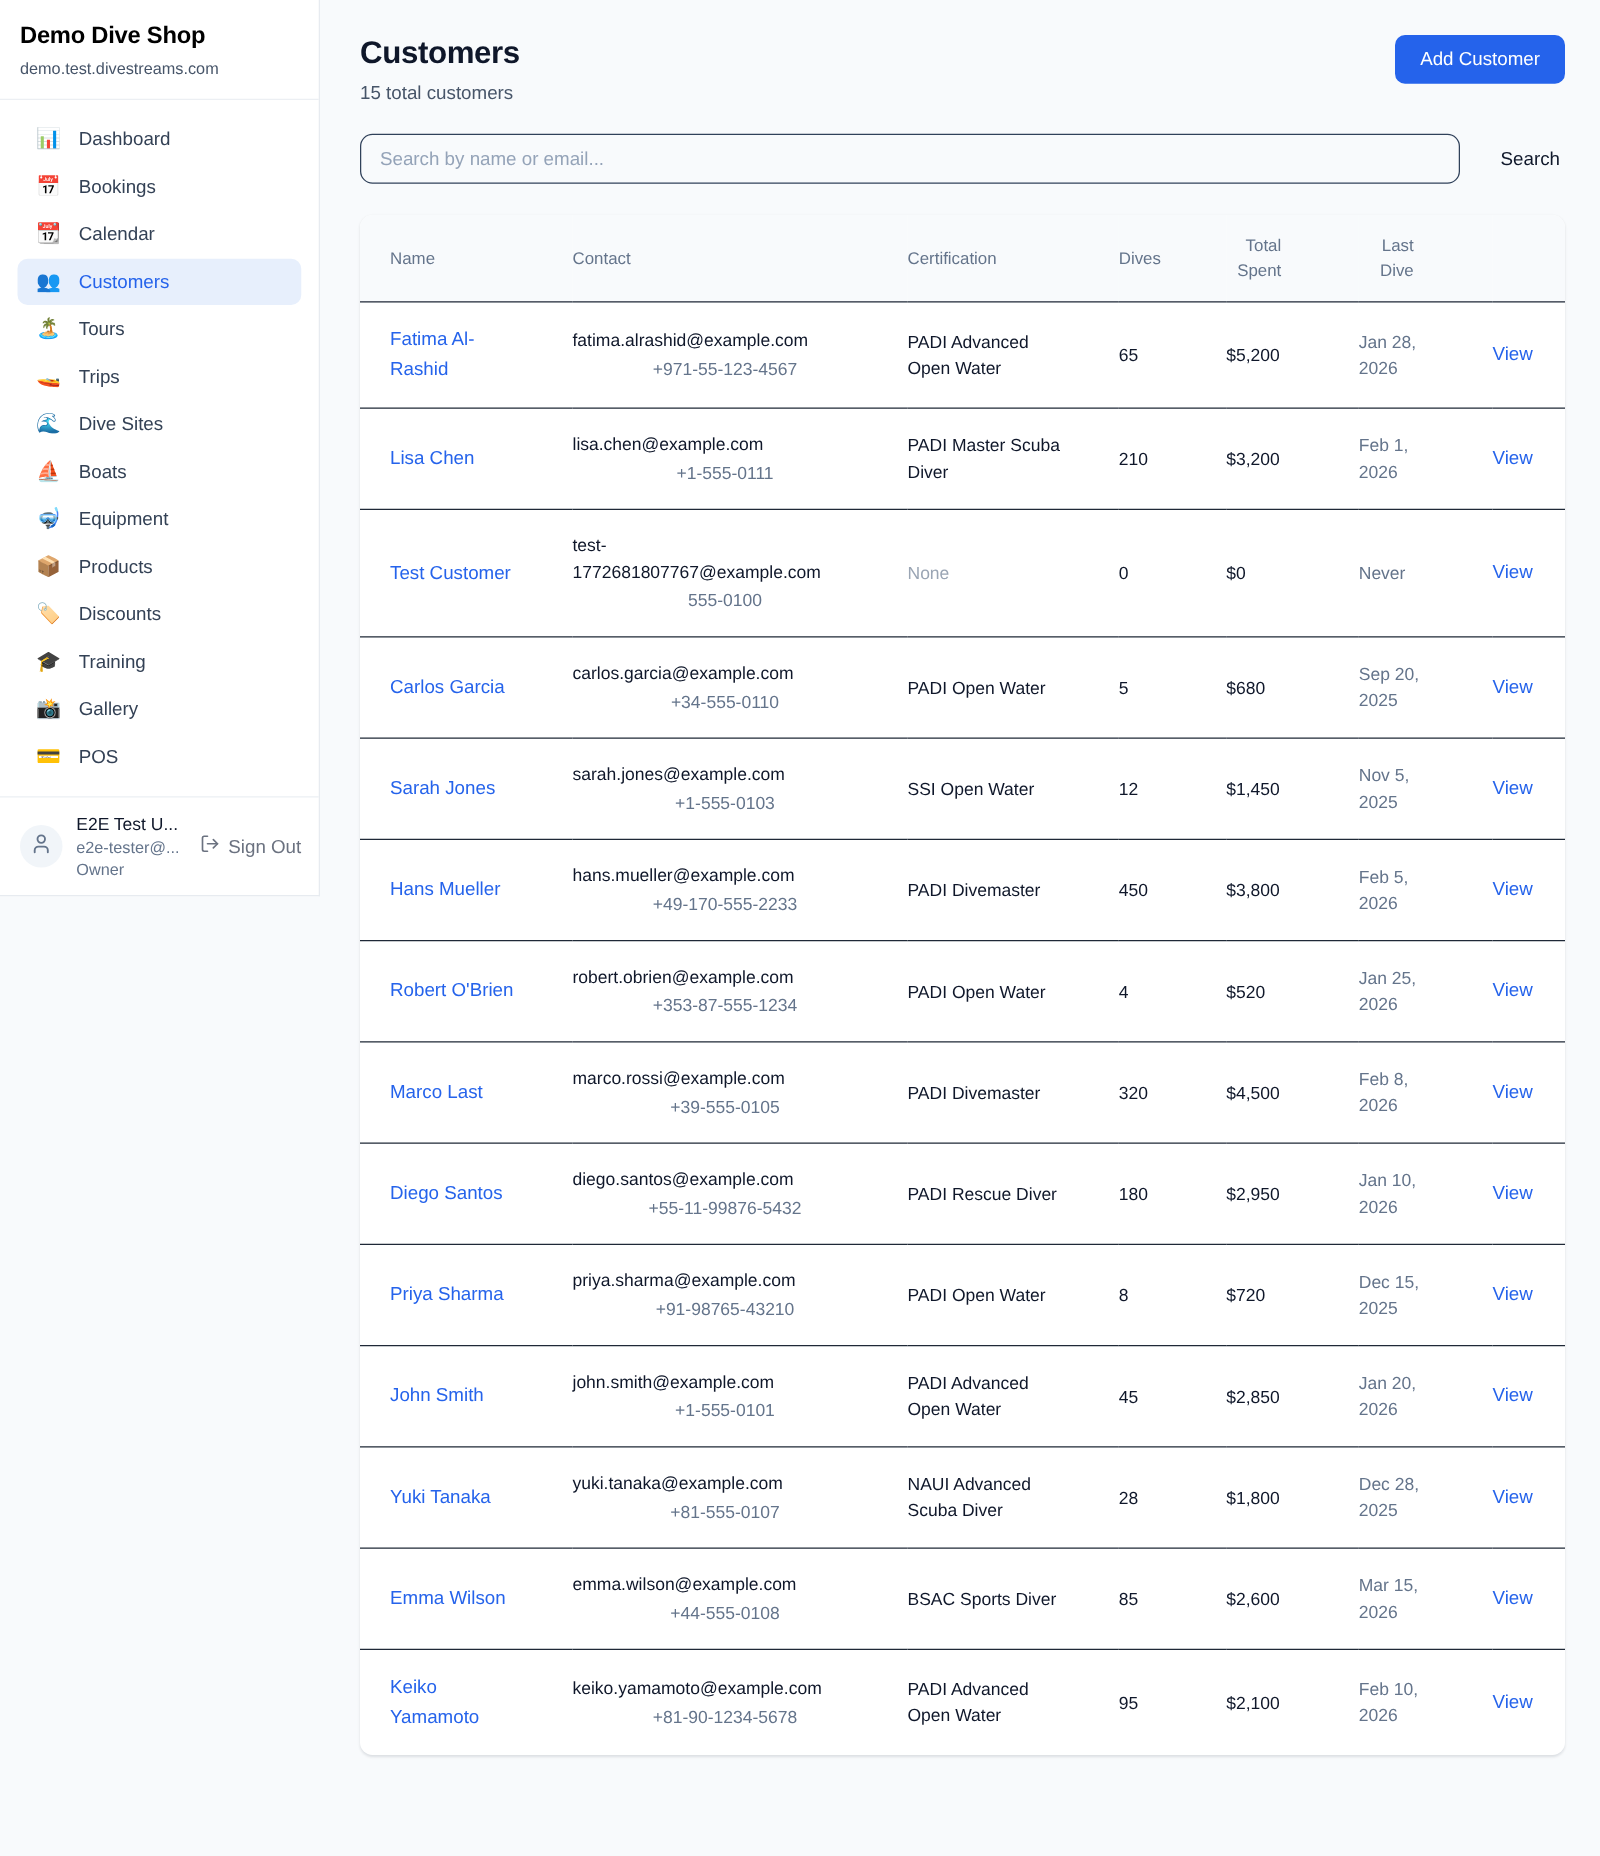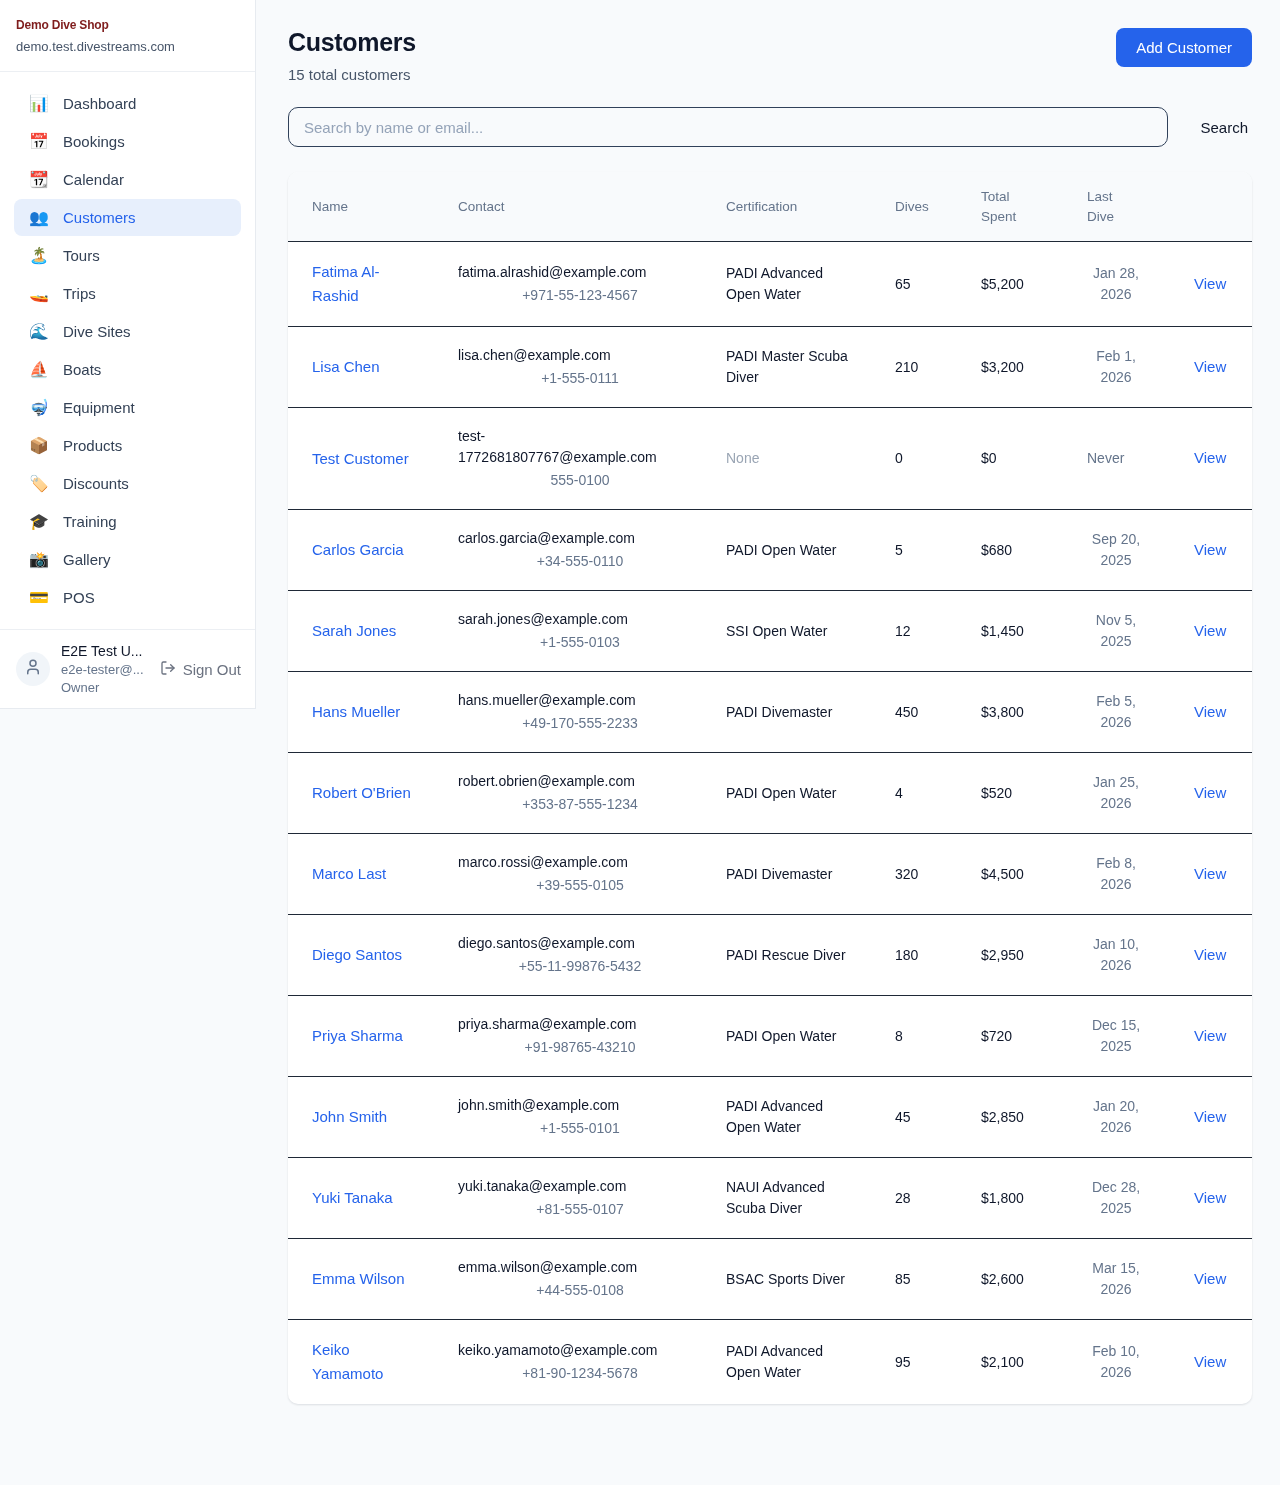--- a/index.html
+++ b/index.html
@@ -15,21 +15,21 @@
 
   
   .sidebar {
     width: 256px;
     flex: 0 0 256px;
     background: #ffffff;
     border-right: 1px solid #e7ebf0;
     border-bottom: 1px solid #e7ebf0;
   }
   .brand { padding: 18px 16px 17px 16px; }
-  .brand-title { font-size: 12px; font-weight: 700; color: #7f1d1d; letter-spacing: -0.2px; }
+  .brand-title { font-size: 19px; font-weight: 700; color: #000000; letter-spacing: -0.2px; }
   .brand-domain { font-size: 13px; color: #475569; margin-top: 7px; }
   .sidebar-nav { border-top: 1px solid #eceff3; padding: 12px 8px 12px 8px; }
   .nav-item {
     display: flex; align-items: center; gap: 13px;
     padding: 10px 14px; margin: 1px 6px;
     border-radius: 8px;
     font-size: 15px; color: #334155;
     cursor: pointer;
   }
   .nav-item.active { background: #e7effc; color: #2563eb; }
@@ -94,40 +94,40 @@
   table { width: 100%; border-collapse: collapse; table-layout: fixed; }
   thead th {
     background: #f8fafc;
     text-align: left; font-weight: 500;
     color: #64748b; font-size: 13.5px;
     padding: 15px 24px 15px 0;
     border-bottom: 1px solid #1f2937;
     vertical-align: middle;
   }
   th:first-child, td:first-child { padding-left: 24px; }
-  .th-narrow { display: inline-block; max-width: 44px; line-height: 1.45; }
+  .th-narrow { display: inline-block; max-width: 44px; line-height: 1.45; text-align: right; }
   tbody td {
     padding: 18px 24px 18px 0;
     border-bottom: 1px solid #1f2937;
     vertical-align: middle;
     font-size: 14px; line-height: 1.5;
   }
   tbody tr:last-child td { border-bottom: none; }
   .name-link {
     color: #2563eb; text-decoration: none;
     font-size: 15px; font-weight: 500; line-height: 1.6;
     display: inline-block; max-width: 100px;
   }
   .email { color: #0f172a; max-width: 218px; overflow-wrap: break-word; }
   .phone { color: #64748b; margin-top: 2px; text-align: center; }
   .cert { display: inline-block; max-width: 122px; color: #0f172a; }
   .cert.muted { color: #9aa5b4; }
   .dives-val, .spent-val { color: #0f172a; }
   .td-last { color: #64748b; }
-  .date { display: inline-block; max-width: 58px; text-align: center; }
+  .date { display: inline-block; max-width: 58px; }
   .view-link { color: #2563eb; text-decoration: none; font-size: 15px; font-weight: 500; }
 </style>
 </head>
 <body>
 
 <div class="app">
 
   <aside class="sidebar">
     <div class="brand">
       <div class="brand-title">Demo Dive Shop</div>

